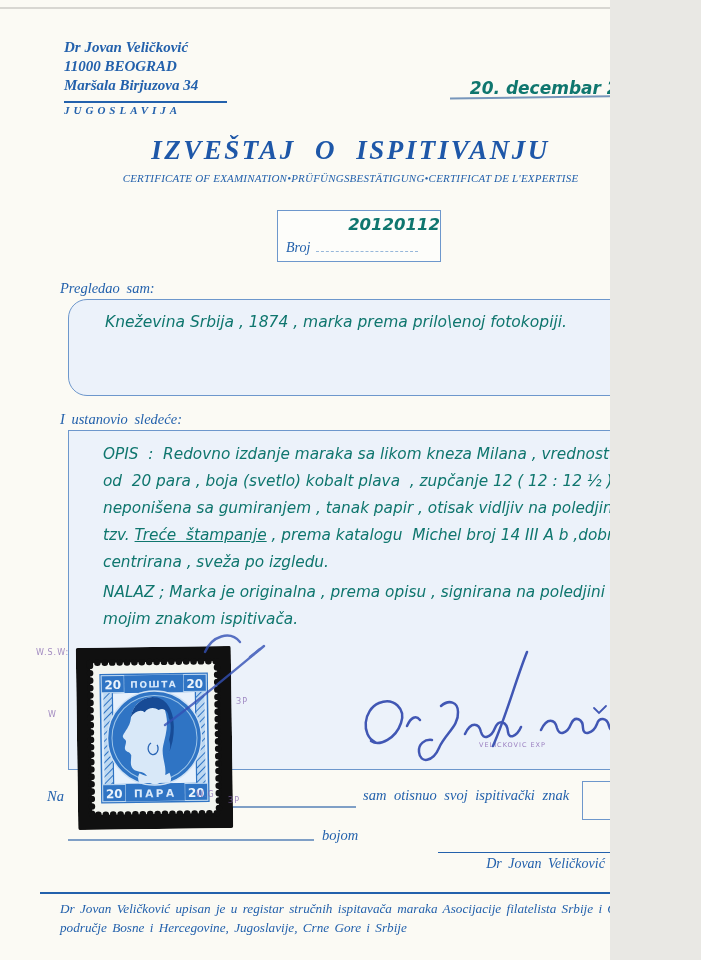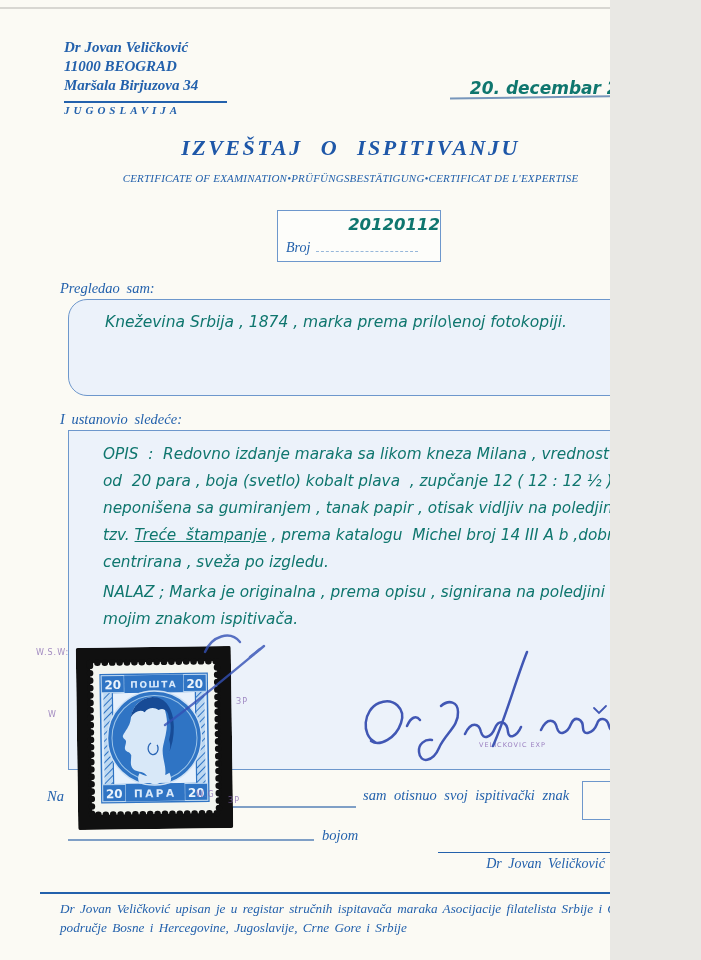--- a/index.html
+++ b/index.html
@@ -12,21 +12,21 @@
   
   #letterhead{left:64px;top:38px;line-height:19px;font-weight:bold;font-style:italic;
               font-size:15px;color:#2361ac;}
   #lh-underline{left:64px;top:101px;width:163px;height:2px;background:#2361ac;}
   #lh-country{left:64px;top:104px;font-size:11px;letter-spacing:4px;font-weight:bold;
               font-style:italic;color:#2361ac;}
   
   #date-text{left:462px;top:78px;width:200px;text-align:center;font-size:17px;font-weight:bold;}
   #date-strike{left:450px;top:96px;width:212px;height:1.6px;background:#7796bb;transform:rotate(-0.8deg);}
   
-  #title{left:0;top:135px;width:701px;text-align:center;font-size:22px;font-weight:bold;
+  #title{left:0;top:135px;width:701px;text-align:center;font-size:27px;font-weight:bold;
          font-style:italic;color:#1e57a8;letter-spacing:2.5px;word-spacing:10px;}
   #subtitle{left:0;top:172px;width:701px;text-align:center;font-size:11px;font-style:italic;
             color:#2361ac;letter-spacing:0.2px;}
   
   #broj-box{left:277px;top:210px;width:162px;height:50px;border:1.6px solid #6d97cc;background:rgba(255,255,255,.55);}
   #broj-value{left:0;top:4px;width:100%;text-align:right;font-size:16.5px;font-weight:bold;position:absolute;}
   #broj-row{left:8px;bottom:5px;position:absolute;font-size:14px;font-style:italic;color:#2361ac;}
   #broj-dots{display:inline-block;width:102px;border-bottom:1.4px dashed #97b7da;margin-left:6px;}
   
   #pregledao{left:60px;top:280px;font-size:14.5px;font-style:italic;color:#2361ac;word-spacing:3px;}

